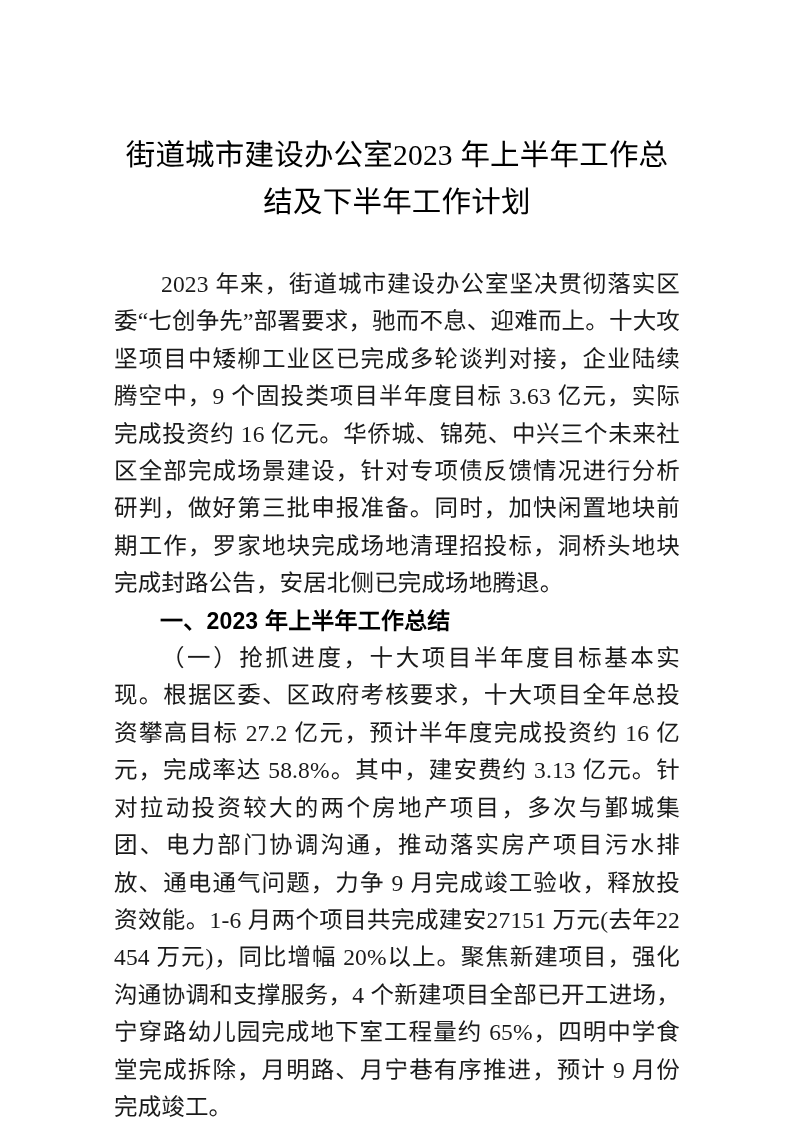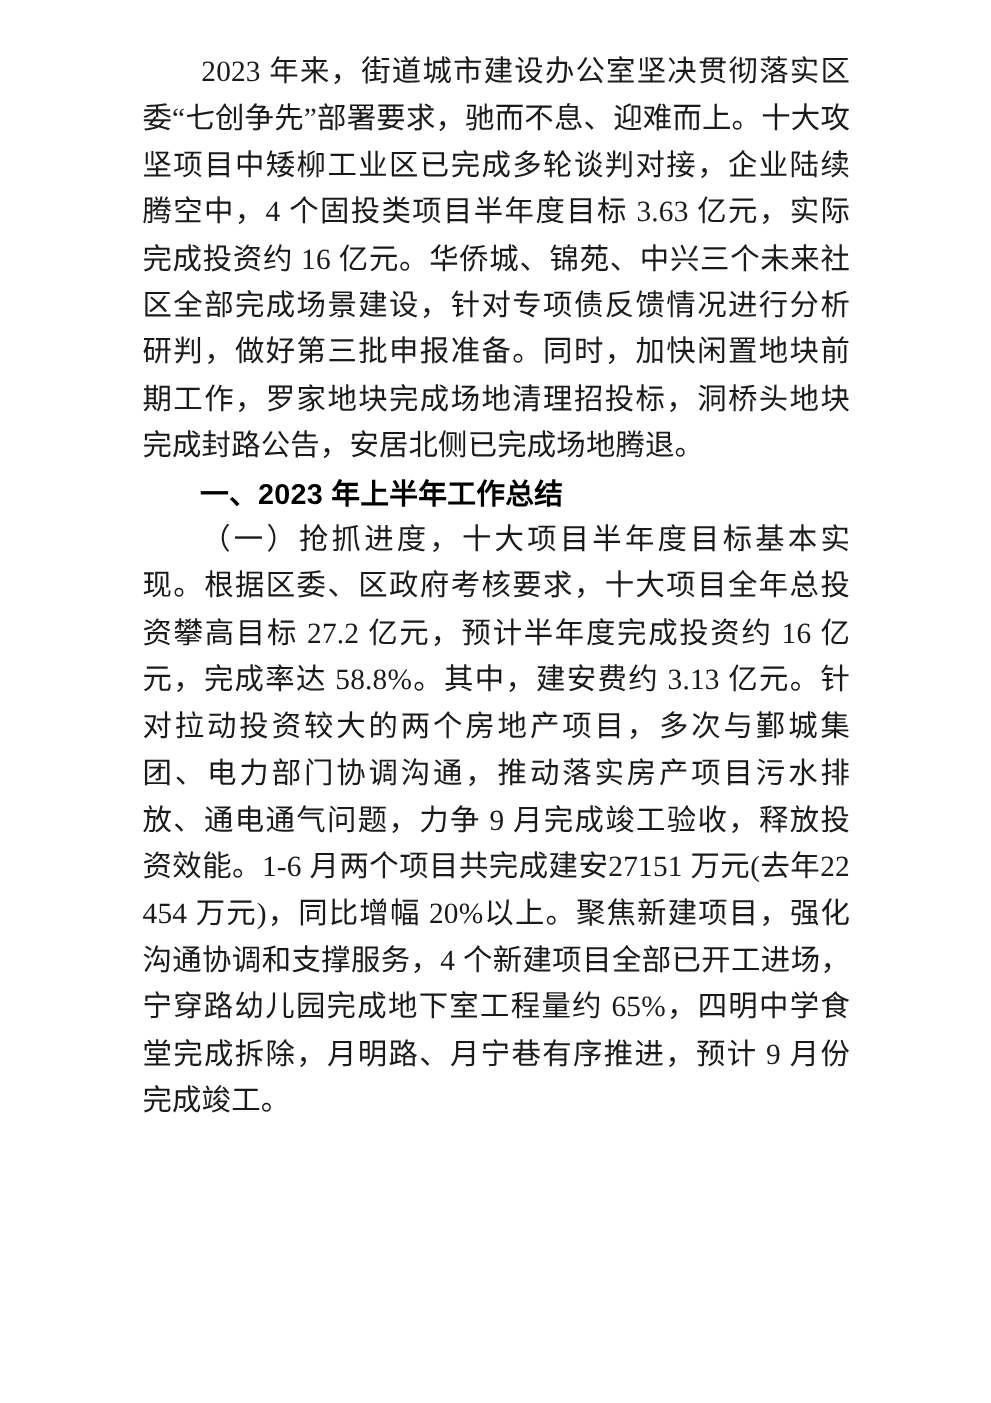--- a/index.html
+++ b/index.html
@@ -62,24 +62,25 @@
     word-break: break-all;
     letter-spacing: 0.2px;
   }
 </style>
 </head>
 <body>
 
 <div class="page" style="background: rgb(255, 255, 255);">
   <div class="content">
 
+    <h1 class="doc-title" style="color: rgb(0, 0, 0);">街道城市建设办公室2023 年上半年工作总结及下半年工作计划</h1>
 
     <div class="body-block">
 
-      <p class="para" style="color: rgb(26, 26, 26);">2023 年来，街道城市建设办公室坚决贯彻落实区委“七创争先”部署要求，驰而不息、迎难而上。十大攻坚项目中矮柳工业区已完成多轮谈判对接，企业陆续腾空中，4 个固投类项目半年度目标 3.63 亿元，实际完成投资约 16 亿元。华侨城、锦苑、中兴三个未来社区全部完成场景建设，针对专项债反馈情况进行分析研判，做好第三批申报准备。同时，加快闲置地块前期工作，罗家地块完成场地清理招投标，洞桥头地块完成封路公告，安居北侧已完成场地腾退。</p>
+      <p class="para" style="color: rgb(26, 26, 26);">2023 年来，街道城市建设办公室坚决贯彻落实区委“七创争先”部署要求，驰而不息、迎难而上。十大攻坚项目中矮柳工业区已完成多轮谈判对接，企业陆续腾空中，9 个固投类项目半年度目标 3.63 亿元，实际完成投资约 16 亿元。华侨城、锦苑、中兴三个未来社区全部完成场景建设，针对专项债反馈情况进行分析研判，做好第三批申报准备。同时，加快闲置地块前期工作，罗家地块完成场地清理招投标，洞桥头地块完成封路公告，安居北侧已完成场地腾退。</p>
 
       <h2 class="section-heading" style="color: rgb(0, 0, 0);">一、2023 年上半年工作总结</h2>
 
       <p class="para" style="color: rgb(26, 26, 26);">（一）抢抓进度，十大项目半年度目标基本实现。根据区委、区政府考核要求，十大项目全年总投资攀高目标 27.2 亿元，预计半年度完成投资约 16 亿元，完成率达 58.8%。其中，建安费约 3.13 亿元。针对拉动投资较大的两个房地产项目，多次与鄞城集团、电力部门协调沟通，推动落实房产项目污水排放、通电通气问题，力争 9 月完成竣工验收，释放投资效能。1-6 月两个项目共完成建安27151 万元(去年22454 万元)，同比增幅 20%以上。聚焦新建项目，强化沟通协调和支撑服务，4 个新建项目全部已开工进场，宁穿路幼儿园完成地下室工程量约 65%，四明中学食堂完成拆除，月明路、月宁巷有序推进，预计 9 月份完成竣工。</p>
 
     </div>
   </div>
 </div>
 
 </body></html>

